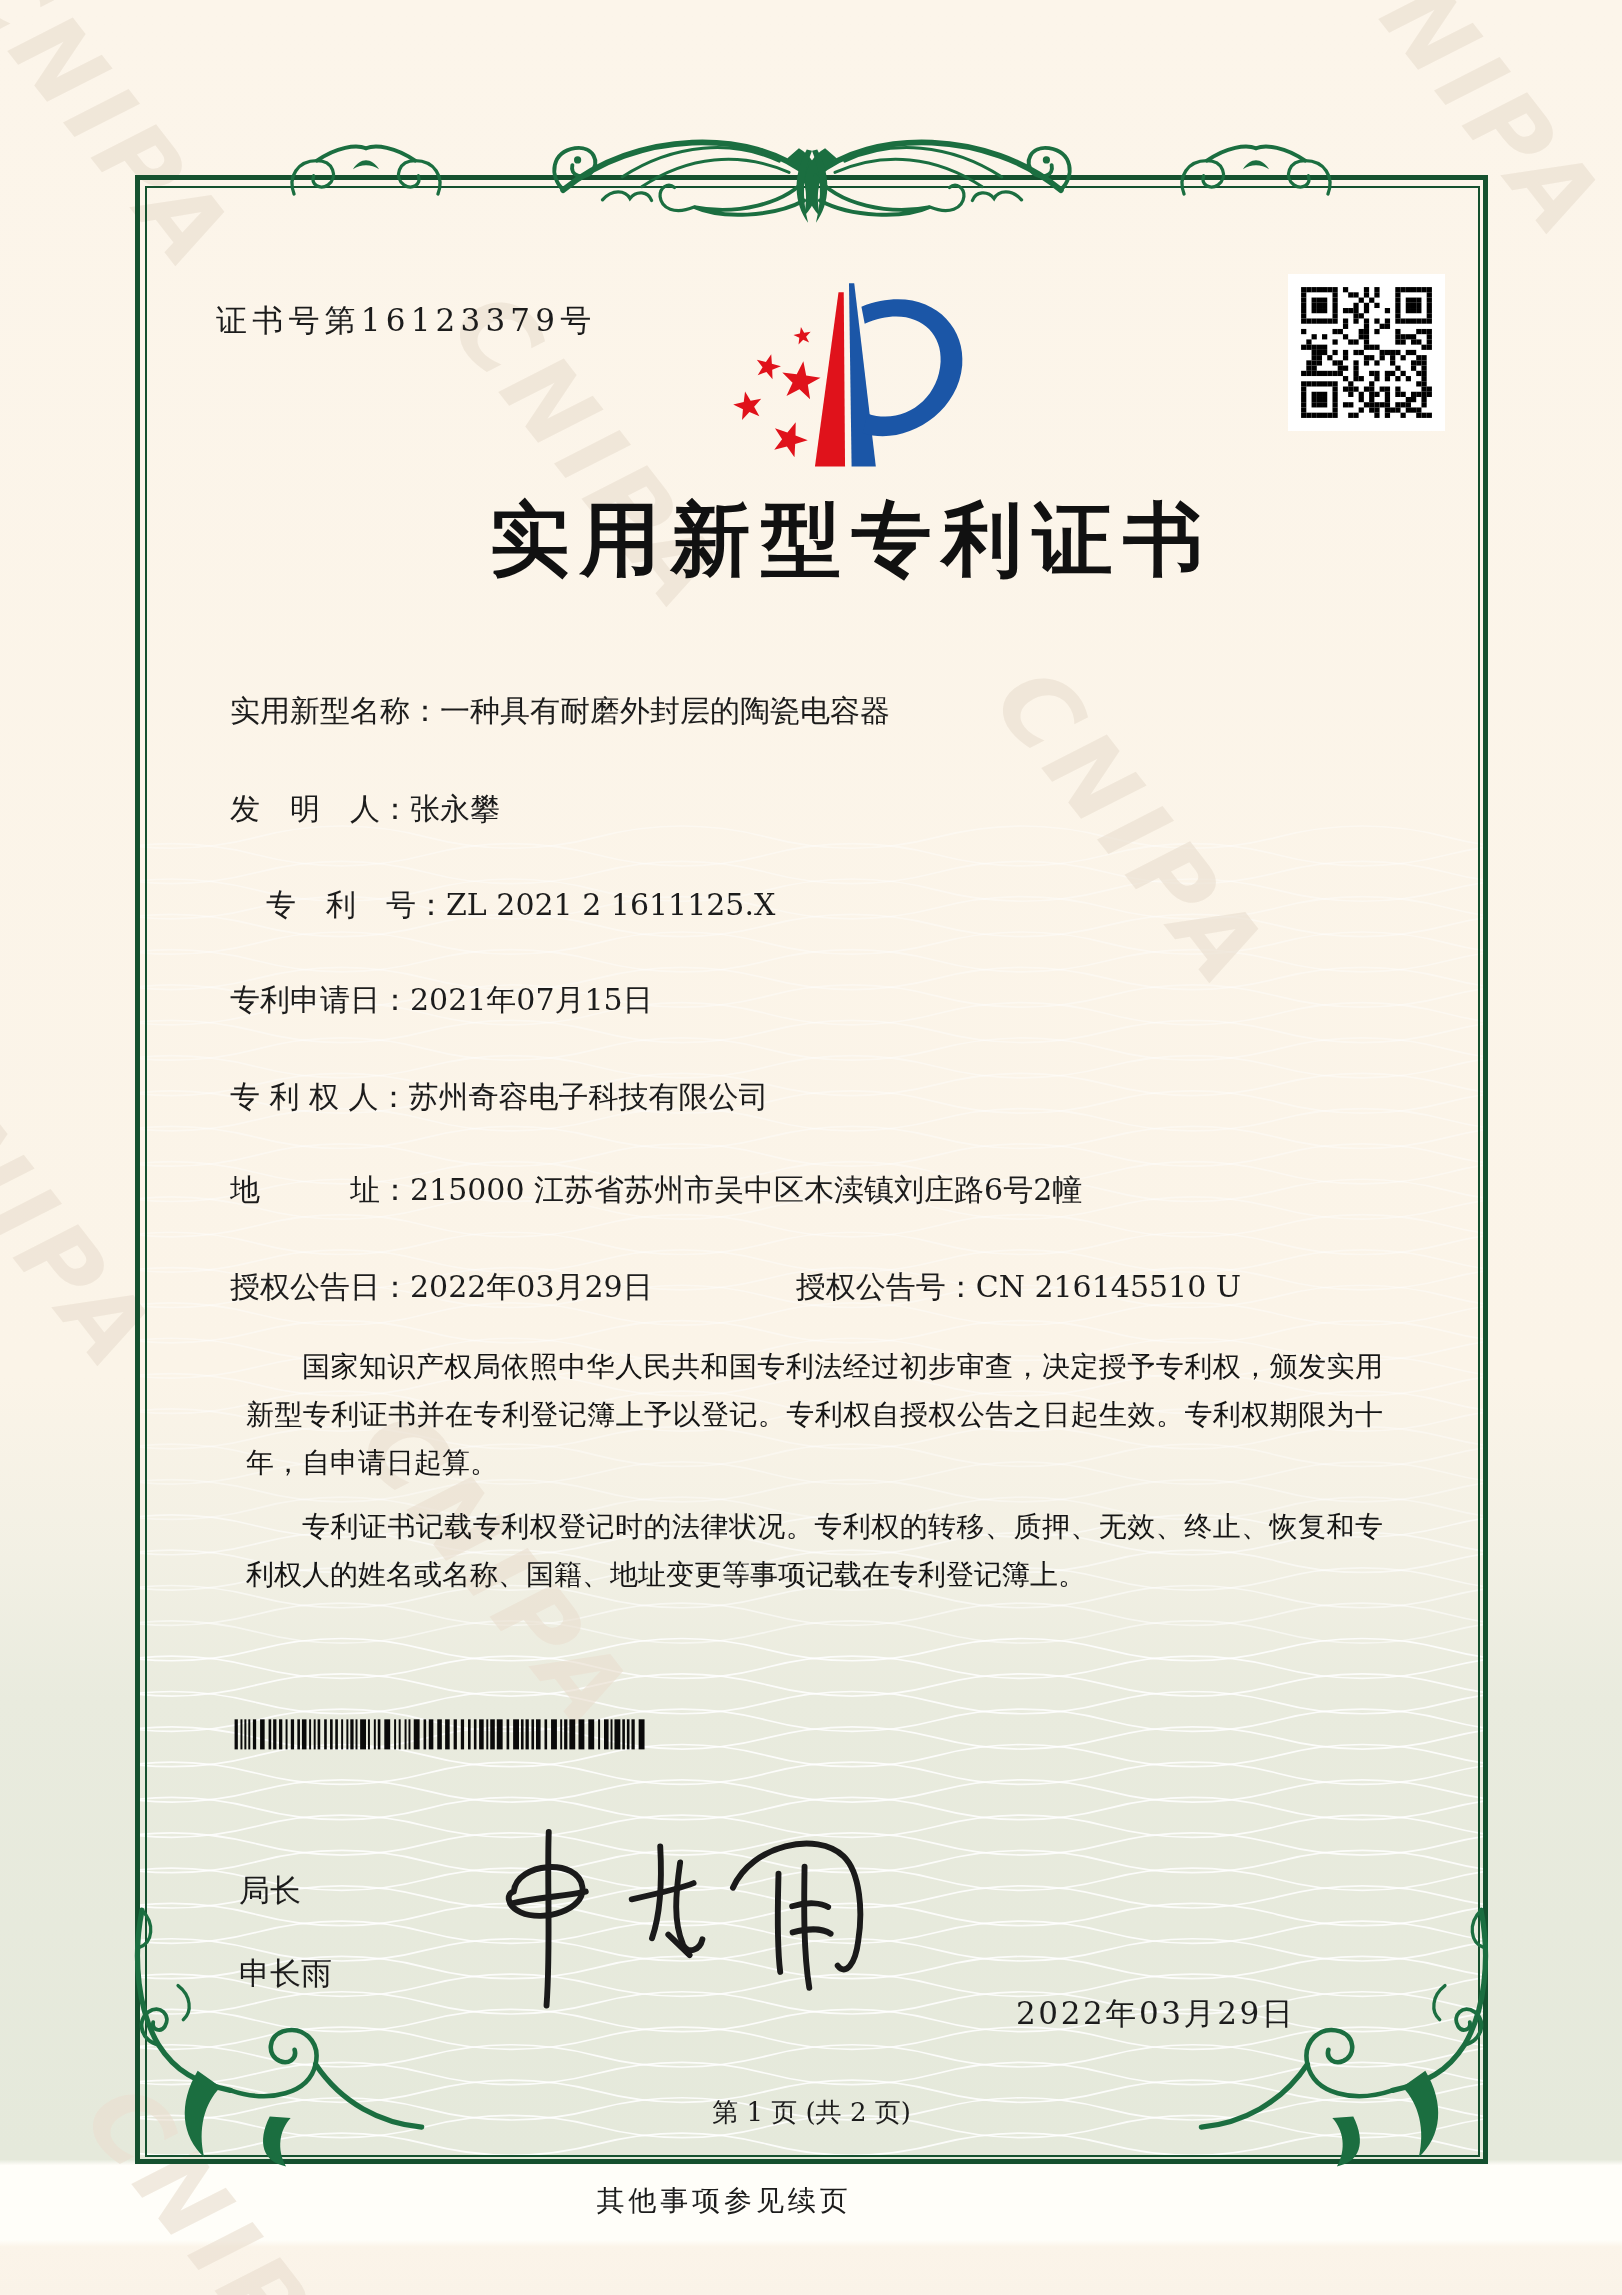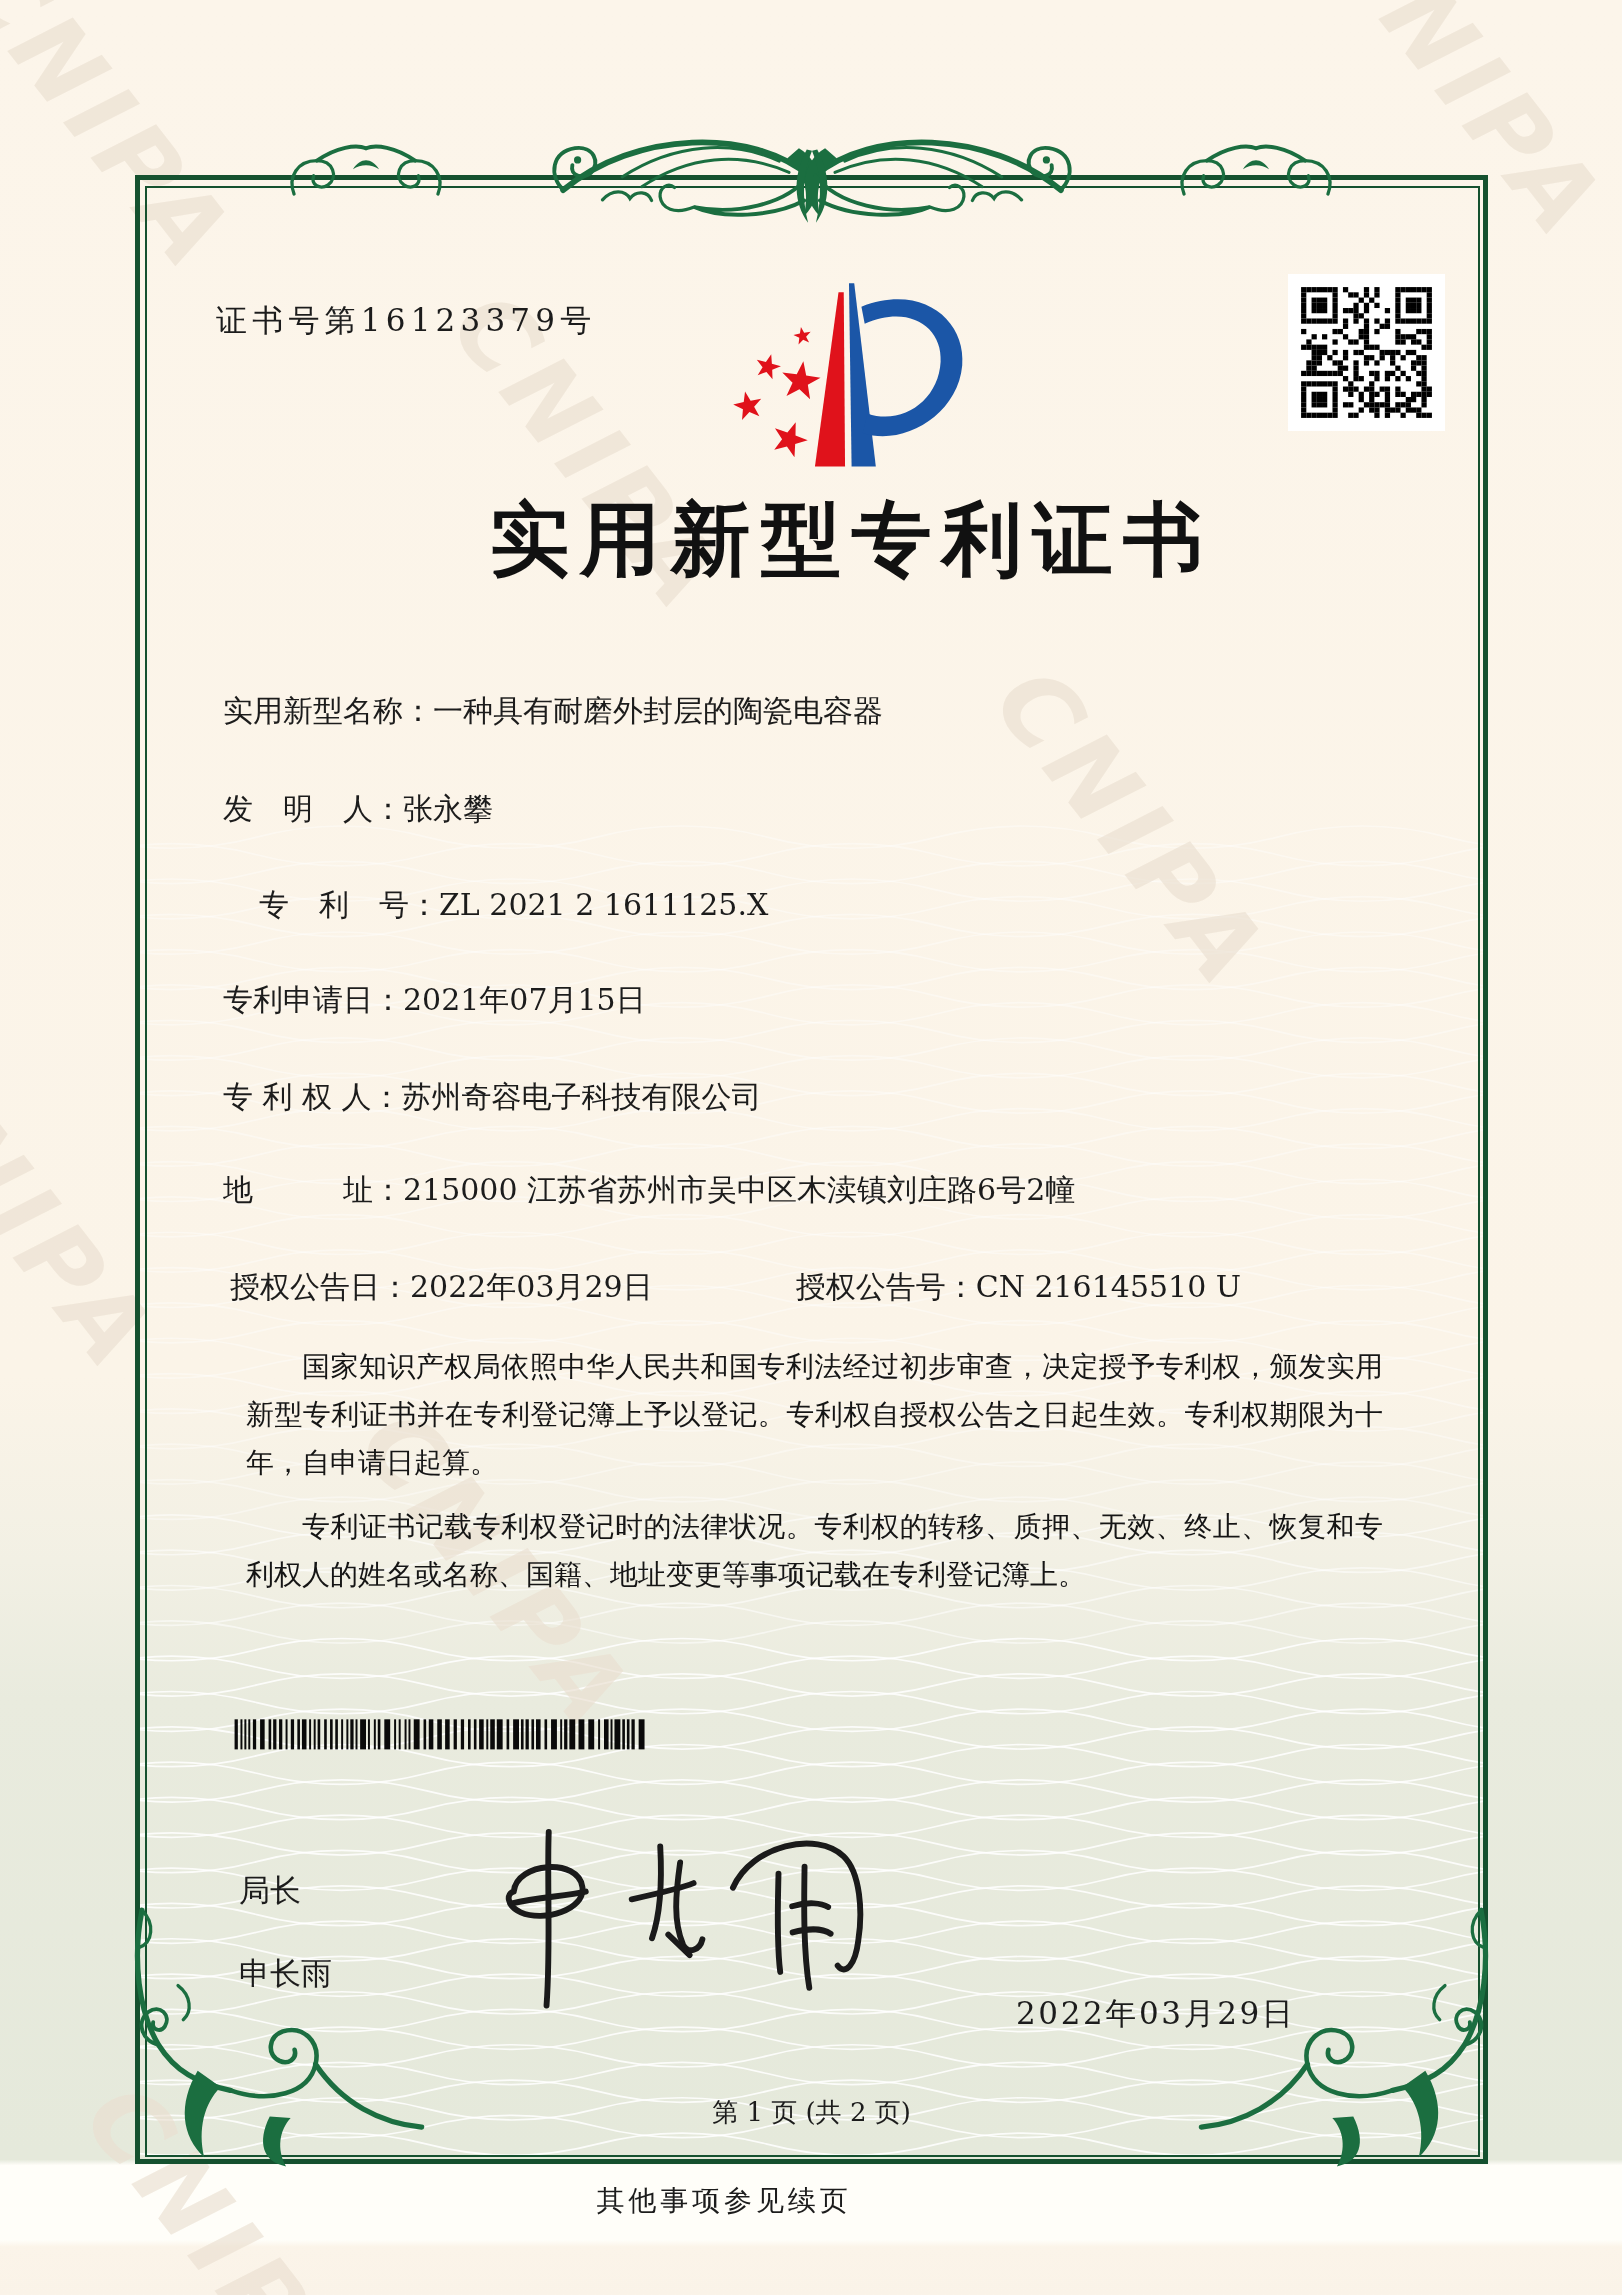--- a/index.html
+++ b/index.html
@@ -23,21 +23,21 @@
   }
   
   .frame-outer{position:absolute;left:135px;top:175px;width:1343px;height:1979px;border:5.2px solid #15512f;z-index:2;}
   .frame-inner{position:absolute;left:145px;top:186px;width:1331px;height:1967px;border:2px solid #15512f;z-index:2;}
   .ornament{z-index:3;}
   .cert-no{position:absolute;left:216px;top:280px;font-size:31px;letter-spacing:5.2px;z-index:4;margin-top:20px;}
   .title{
     position:absolute;left:0;top:487px;width:1623px;text-align:center;
     font-size:80px;font-weight:700;letter-spacing:10.5px;z-index:4;color:#111;padding-left:40px;
   }
-  .field-row{position:absolute;left:223px;font-size:30px;z-index:4;white-space:nowrap;}
+  .field-row{position:absolute;left:230px;font-size:30px;z-index:4;white-space:nowrap;}
   .field-label,.field-value{display:inline;}
   .grant-row{position:absolute;left:230px;top:1267px;font-size:30px;z-index:4;white-space:nowrap;}
   .grant-gap{display:inline-block;width:143px;}
   .body-text{
     position:absolute;left:230px;top:1327px;width:1169px;z-index:4;
     font-size:28px;line-height:48px;text-align:justify;color:#151515;
   }
   .body-text p{margin:16px;text-indent:56px;}
   #barcode{position:absolute;left:233px;top:1718px;z-index:4;}
   .signer-title{position:absolute;left:239px;top:1870px;font-size:31px;z-index:4;}

